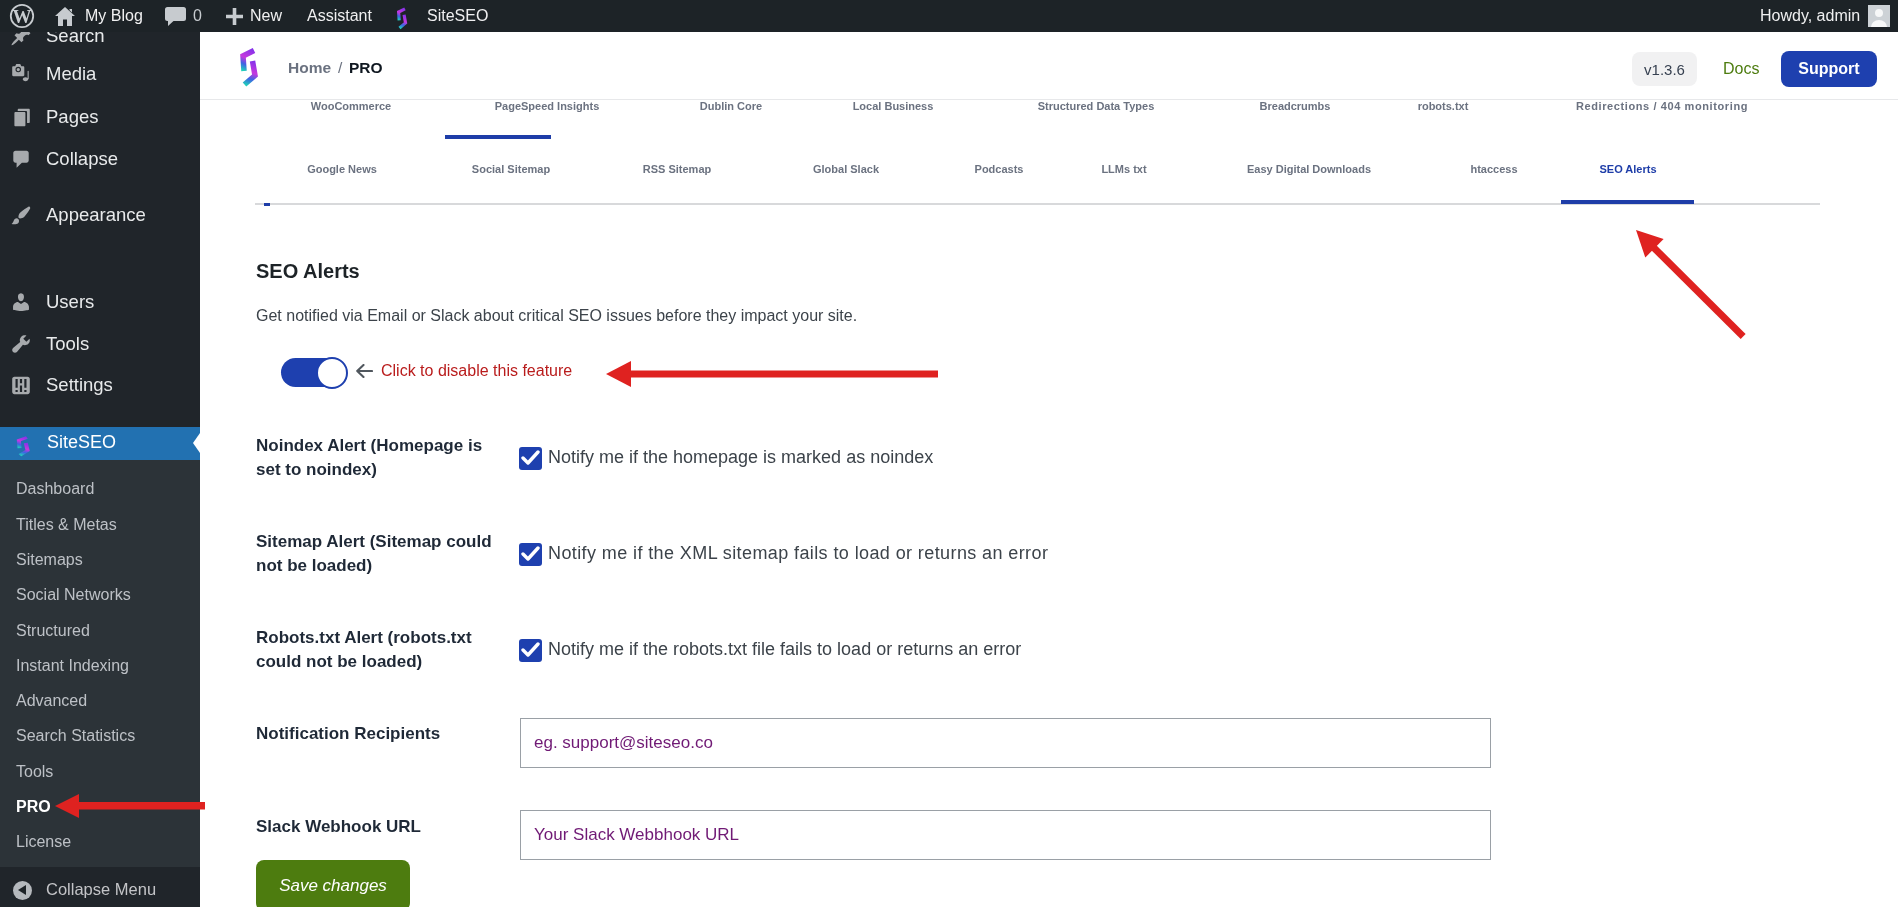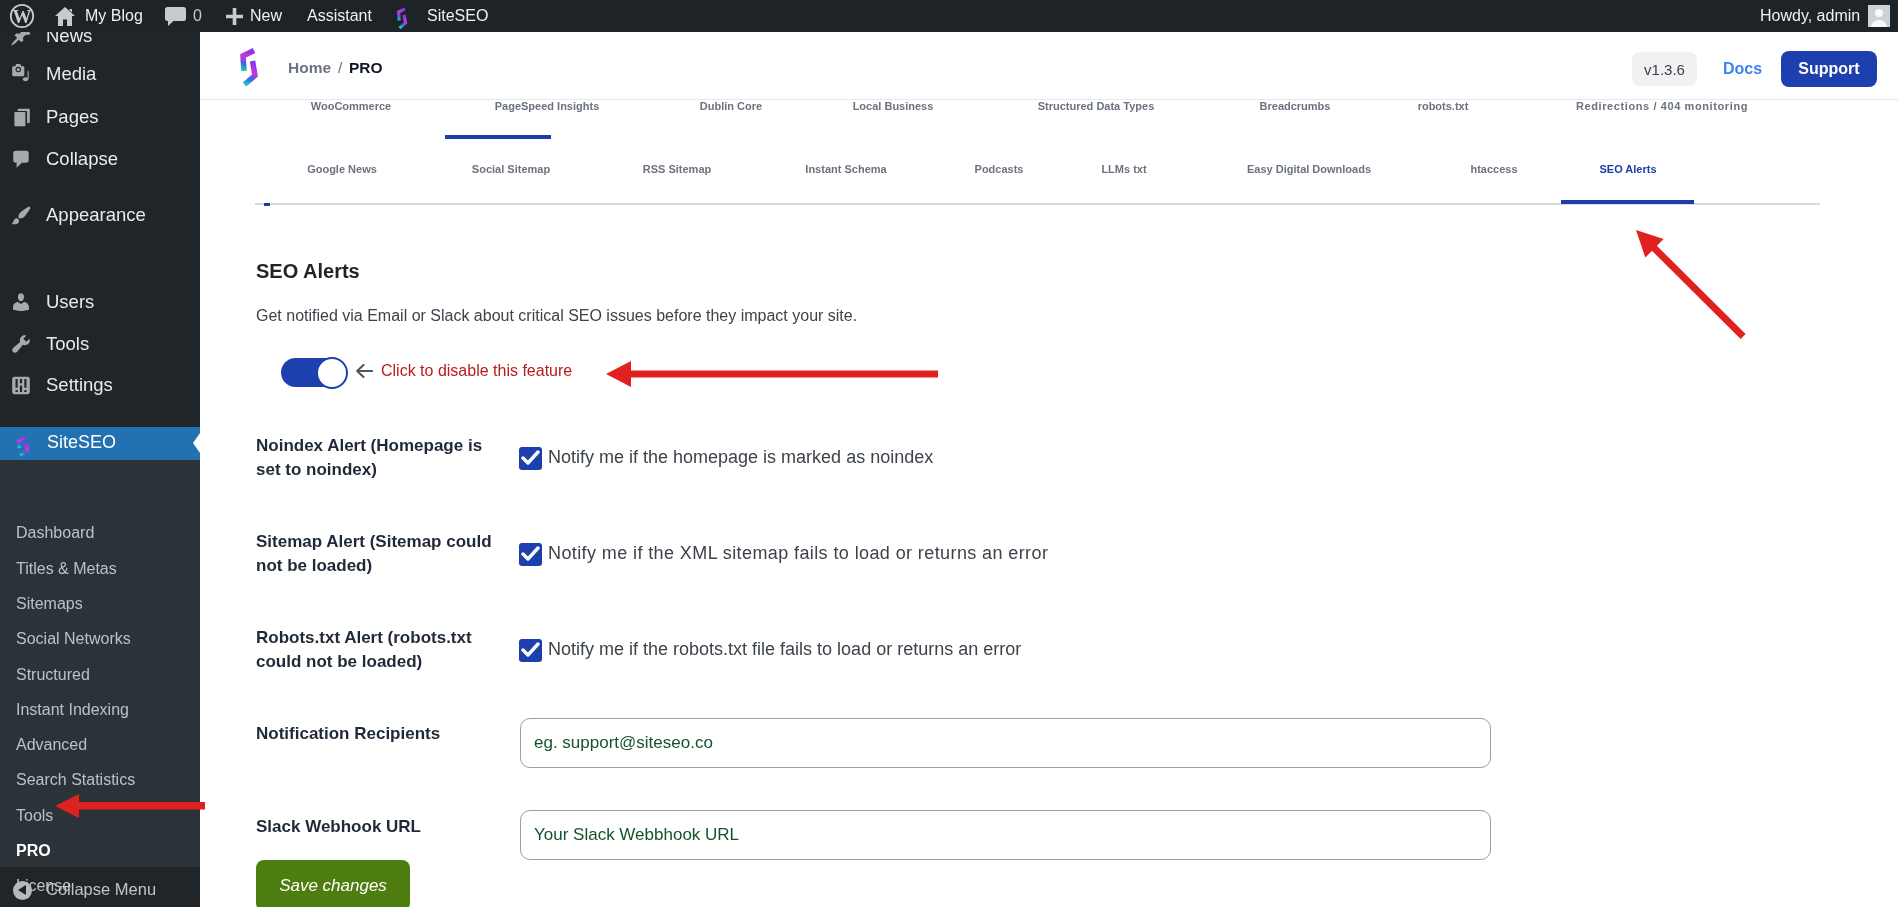--- a/index.html
+++ b/index.html
@@ -7,39 +7,39 @@
   font-family:"Liberation Sans", sans-serif; }
 #stage { position:relative; width:1898px; height:907px; }
 
 
 #sidebar { position:absolute; left:0; top:0; width:200px; height:907px; background:#20252a; z-index:5; }
 #submenu-bg { position:absolute; left:0; top:460px; width:200px; height:407px; background:#2c3338; }
 .mi { position:absolute; left:0; width:200px; height:42px; color:#e8eaeb; font-size:18.5px; display:flex; align-items:center; }
 .mi .ic { position:absolute; left:10px; width:22px; height:22px; display:flex; align-items:center; justify-content:center; }
 .mi .ic svg { display:block; }
 .mi .lbl { position:absolute; left:46px; }
-.smi { position:absolute; left:16px; color:#bdc1c6; font-size:16px;margin-top:44px; }
+.smi { position:absolute; left:16px; color:#bdc1c6; font-size:16px; }
 #siteseo-item { position:absolute; left:0; top:427px; width:200px; height:33px; background:#2271b1; color:#fff; }
 #siteseo-item .lbl { position:absolute; left:47px; top:5px; font-size:18px; }
 #siteseo-item .notch { position:absolute; right:0; top:6px; width:0; height:0;
   border-top:10px solid transparent; border-bottom:10px solid transparent; border-right:7px solid #fff; }
 #collapse { position:absolute; left:0; top:880px; width:200px; color:#c3c4c7; font-size:16.5px; }
 
 
 #adminbar { position:absolute; left:0; top:0; width:1898px; height:32px; background:#1d2327; z-index:10; color:#f0f0f1; font-size:16px; }
 #adminbar .ab { position:absolute; top:0; height:32px; display:flex; align-items:center; }
 
 
 #content { position:absolute; left:200px; top:32px; width:1448px; height:875px; background:#fff; }
 #chead { position:absolute; left:0; top:0; width:1698px; height:68px; border-bottom:1px solid #e7e8ea; }
 #crumbs { position:absolute; left:88px; top:27px; font-size:15.5px; word-spacing:2.5px; font-weight:bold; color:#6b7280; }
 #crumbs b { color:#0f1720; }
 #ver { position:absolute; left:1432px; top:20px; width:65px; height:34px; background:#f1f1f2; border-radius:8px;
   font-size:15px; color:#374151; display:flex; align-items:center; justify-content:center; }
-#docs { position:absolute; left:1523px; top:28px; font-size:16px; font-weight:bold; color:#3b82f6; }
+#docs { position:absolute; left:1523px; top:28px; font-size:16px; font-weight:normal; color:#4d7c0f; }
 #support { position:absolute; left:1581px; top:19px; width:96px; height:36px; background:#1e40af; border-radius:8px;
   color:#fff; font-weight:bold; font-size:16px; display:flex; align-items:center; justify-content:center; }
 
 .tab { position:absolute; transform:translateX(-50%); font-size:11px; font-weight:600; color:#6b7280; white-space:nowrap; }
 .trow1 { top:68px; }
 .trow2 { top:131px; }
 #tabline { position:absolute; left:55px; top:171px; width:1565px; height:1.5px; background:#d8d9db; }
 #ind1 { position:absolute; left:245px; top:103px; width:106px; height:4px; background:#1e3da8; }
 #ind2 { position:absolute; left:1361px; top:168px; width:133px; height:4px; background:#1e3da8; }
 #ind3 { position:absolute; left:64px; top:171px; width:6px; height:3px; background:#1e3da8; }
@@ -52,41 +52,41 @@
 #toggle { position:absolute; left:25px; top:147px; width:67px; height:32px; }
 #toggle .track { position:absolute; left:0; top:1px; width:66px; height:29px; border-radius:15px; background:#1e40af; }
 #toggle .knob { position:absolute; left:35px; top:0px; width:32px; height:32px; border-radius:50%;
   background:#fff; border:2.5px solid #1e40af; }
 .clickdis { position:absolute; left:100px; top:152px; font-size:16px; color:#b91c1c; white-space:nowrap; }
 
 .rowlbl { position:absolute; font-size:17px; font-weight:bold; color:#1f2937; line-height:24px; width:240px; }
 .cb { position:absolute; width:23px; height:23px; background:#1e40af; border-radius:3px; }
 .cb svg { position:absolute; left:2px; top:3px; }
 .ntext { position:absolute; font-size:18px; color:#3c434a; white-space:nowrap; }
-.inp { position:absolute; left:264px; width:971px; height:50px; border:1px solid #9aa0a6; border-radius:10px;
-  font-size:17px; color:#14532d; display:flex; align-items:center; padding-left:13px; background:#fff; }
+.inp { position:absolute; left:264px; width:971px; height:50px; border:1px solid #9aa0a6; border-radius:0;
+  font-size:17px; color:#701a75; display:flex; align-items:center; padding-left:13px; background:#fff; }
 #saveb { position:absolute; left:0px; top:650px; width:154px; height:51px; background:#4d7c0f; border-radius:8px;
   color:#fff; font-size:17px; display:flex; align-items:center; justify-content:center;font-style:italic; }
 
 
 #arrows { position:absolute; left:0; top:0; width:1898px; height:907px; z-index:8; pointer-events:none; }
 </style>
 </head>
 <body>
 <div id="stage">
 
   <div id="sidebar">
     <div id="submenu-bg"></div>
     <div class="mi" style="top:15px">
         <span class="ic">
           <svg width="22" height="22" viewBox="0 0 20 20" fill="#a7aaad">
             <path d="M10.44 3.02l1.82-1.82 6.36 6.35-1.83 1.82c-1.05-.68-2.48-.57-3.41.36l-.75.75c-.92.93-1.04 2.35-.35 3.41l-1.83 1.82-2.41-2.41-2.8 2.79c-.42.42-3.38 2.71-3.8 2.29s1.86-3.39 2.28-3.81l2.79-2.79L4.1 9.36l1.83-1.82c1.05.69 2.48.57 3.4-.36l.75-.75c.93-.92 1.05-2.35.36-3.41z"></path>
           </svg>
         </span>
-        <span class="lbl">News</span>
+        <span class="lbl">Search</span>
       </div>
     <div class="mi" style="top:53px">
         <span class="ic">
           <svg width="26" height="26" viewBox="0 0 20 20" fill="#a7aaad">
             <path d="M13 11V4c0-.6-.4-1-1-1h-1.7l-1-2H5.7l-1 2H3c-.6 0-1 .4-1 1v7c0 .6.4 1 1 1h9c.6 0 1-.4 1-1zM7.5 3.5A2.5 2.5 0 1 1 7.5 8.5 2.5 2.5 0 0 1 7.5 3.5zm0 1A1.5 1.5 0 1 0 7.5 7.5 1.5 1.5 0 0 0 7.5 4.5zM17 7.5c0-.28-.22-.5-.5-.5s-.5.22-.5.5v6.06c-.45-.35-1.13-.58-1.9-.58-1.38 0-2.5.78-2.5 1.76S12.72 16.5 14.1 16.5c1.38 0 2.5-.79 2.5-1.76 0-.03 0-.06-.01-.09H17V7.5z"></path>
           </svg>
         </span>
         <span class="lbl">Media</span>
       </div>
     <div class="mi" style="top:96px">
@@ -241,21 +241,21 @@
     <div class="tab trow1" style="left:531px">Dublin Core</div>
     <div class="tab trow1" style="left:693px">Local Business</div>
     <div class="tab trow1" style="left:896px">Structured Data Types</div>
     <div class="tab trow1" style="left:1095px">Breadcrumbs</div>
     <div class="tab trow1" style="left:1243px">robots.txt</div>
     <div class="tab trow1" style="left:1462px; letter-spacing:0.6px">Redirections / 404 monitoring</div>
 
     <div class="tab trow2" style="left:142px">Google News</div>
     <div class="tab trow2" style="left:311px">Social Sitemap</div>
     <div class="tab trow2" style="left:477px">RSS Sitemap</div>
-    <div class="tab trow2" style="left:646px">Instant Schema</div>
+    <div class="tab trow2" style="left:646px">Global Slack</div>
     <div class="tab trow2" style="left:799px">Podcasts</div>
     <div class="tab trow2" style="left:924px">LLMs txt</div>
     <div class="tab trow2" style="left:1109px">Easy Digital Downloads</div>
     <div class="tab trow2" style="left:1294px">htaccess</div>
     <div class="tab trow2" style="left:1428px; color:#1e3da8">SEO Alerts</div>
 
     <div id="tabline"></div>
     <div id="ind1"></div>
     <div id="ind2"></div>
     <div id="ind3"></div>

